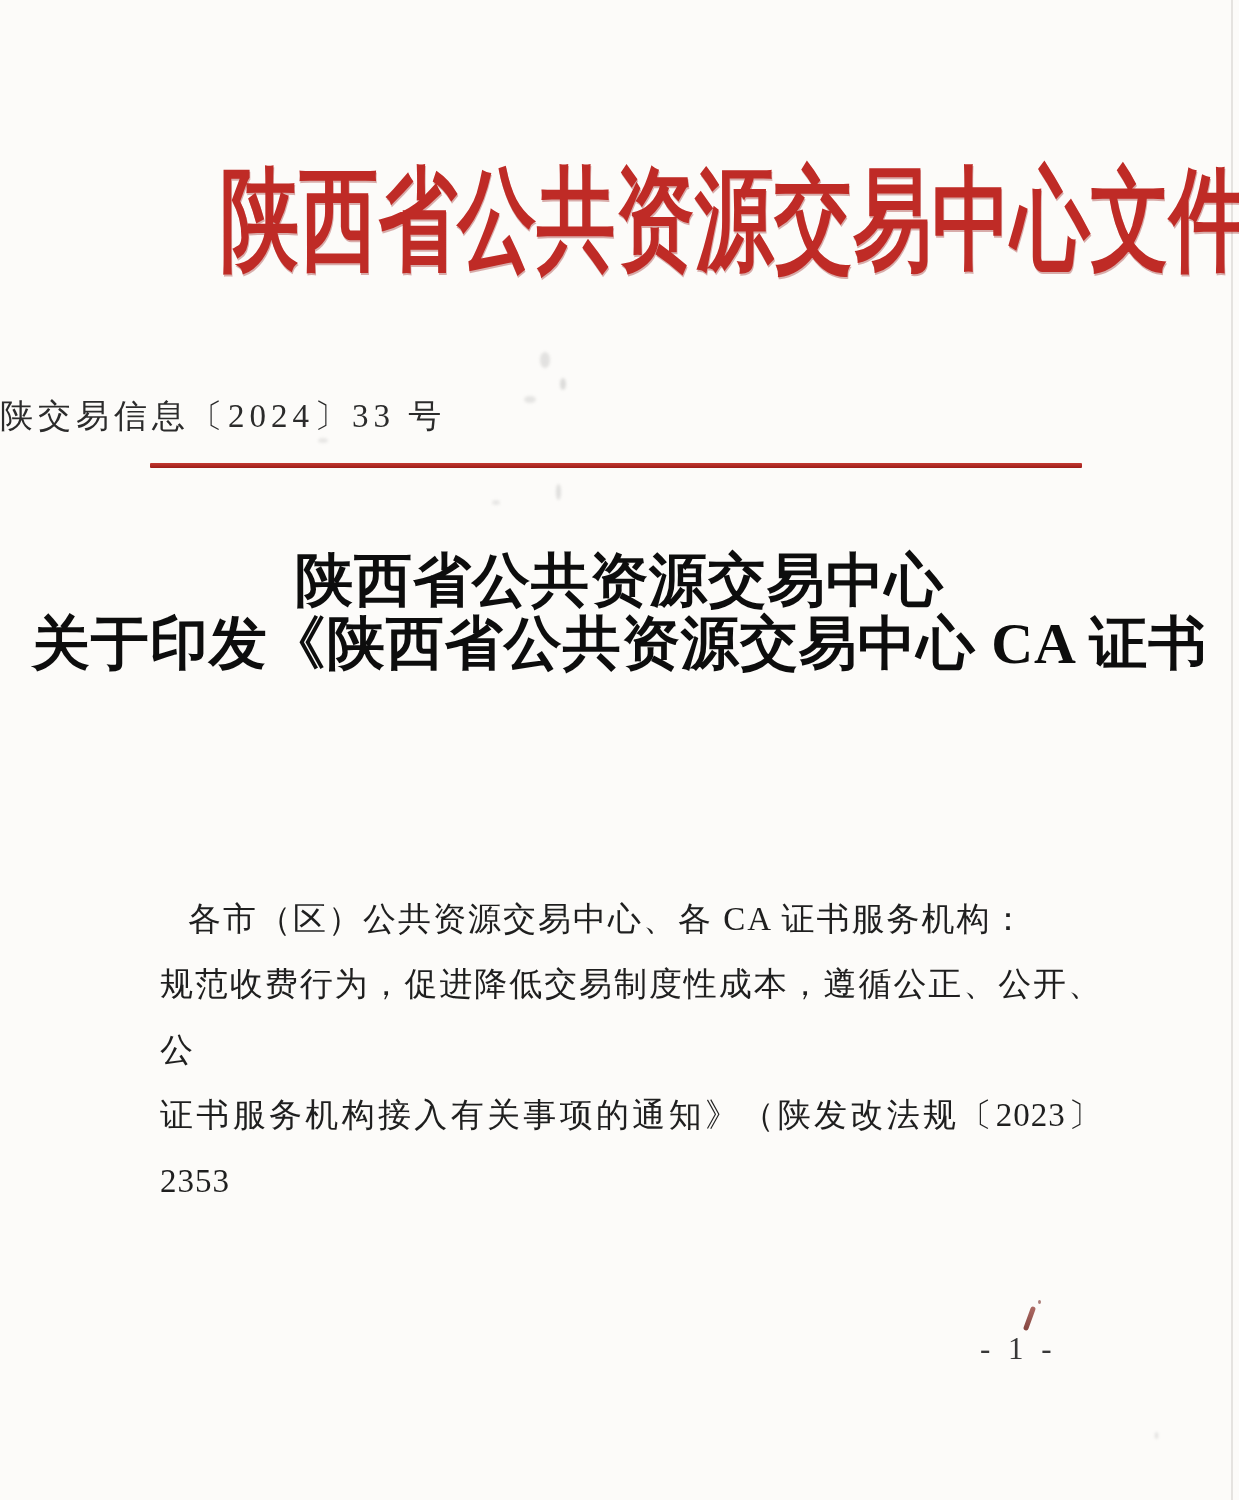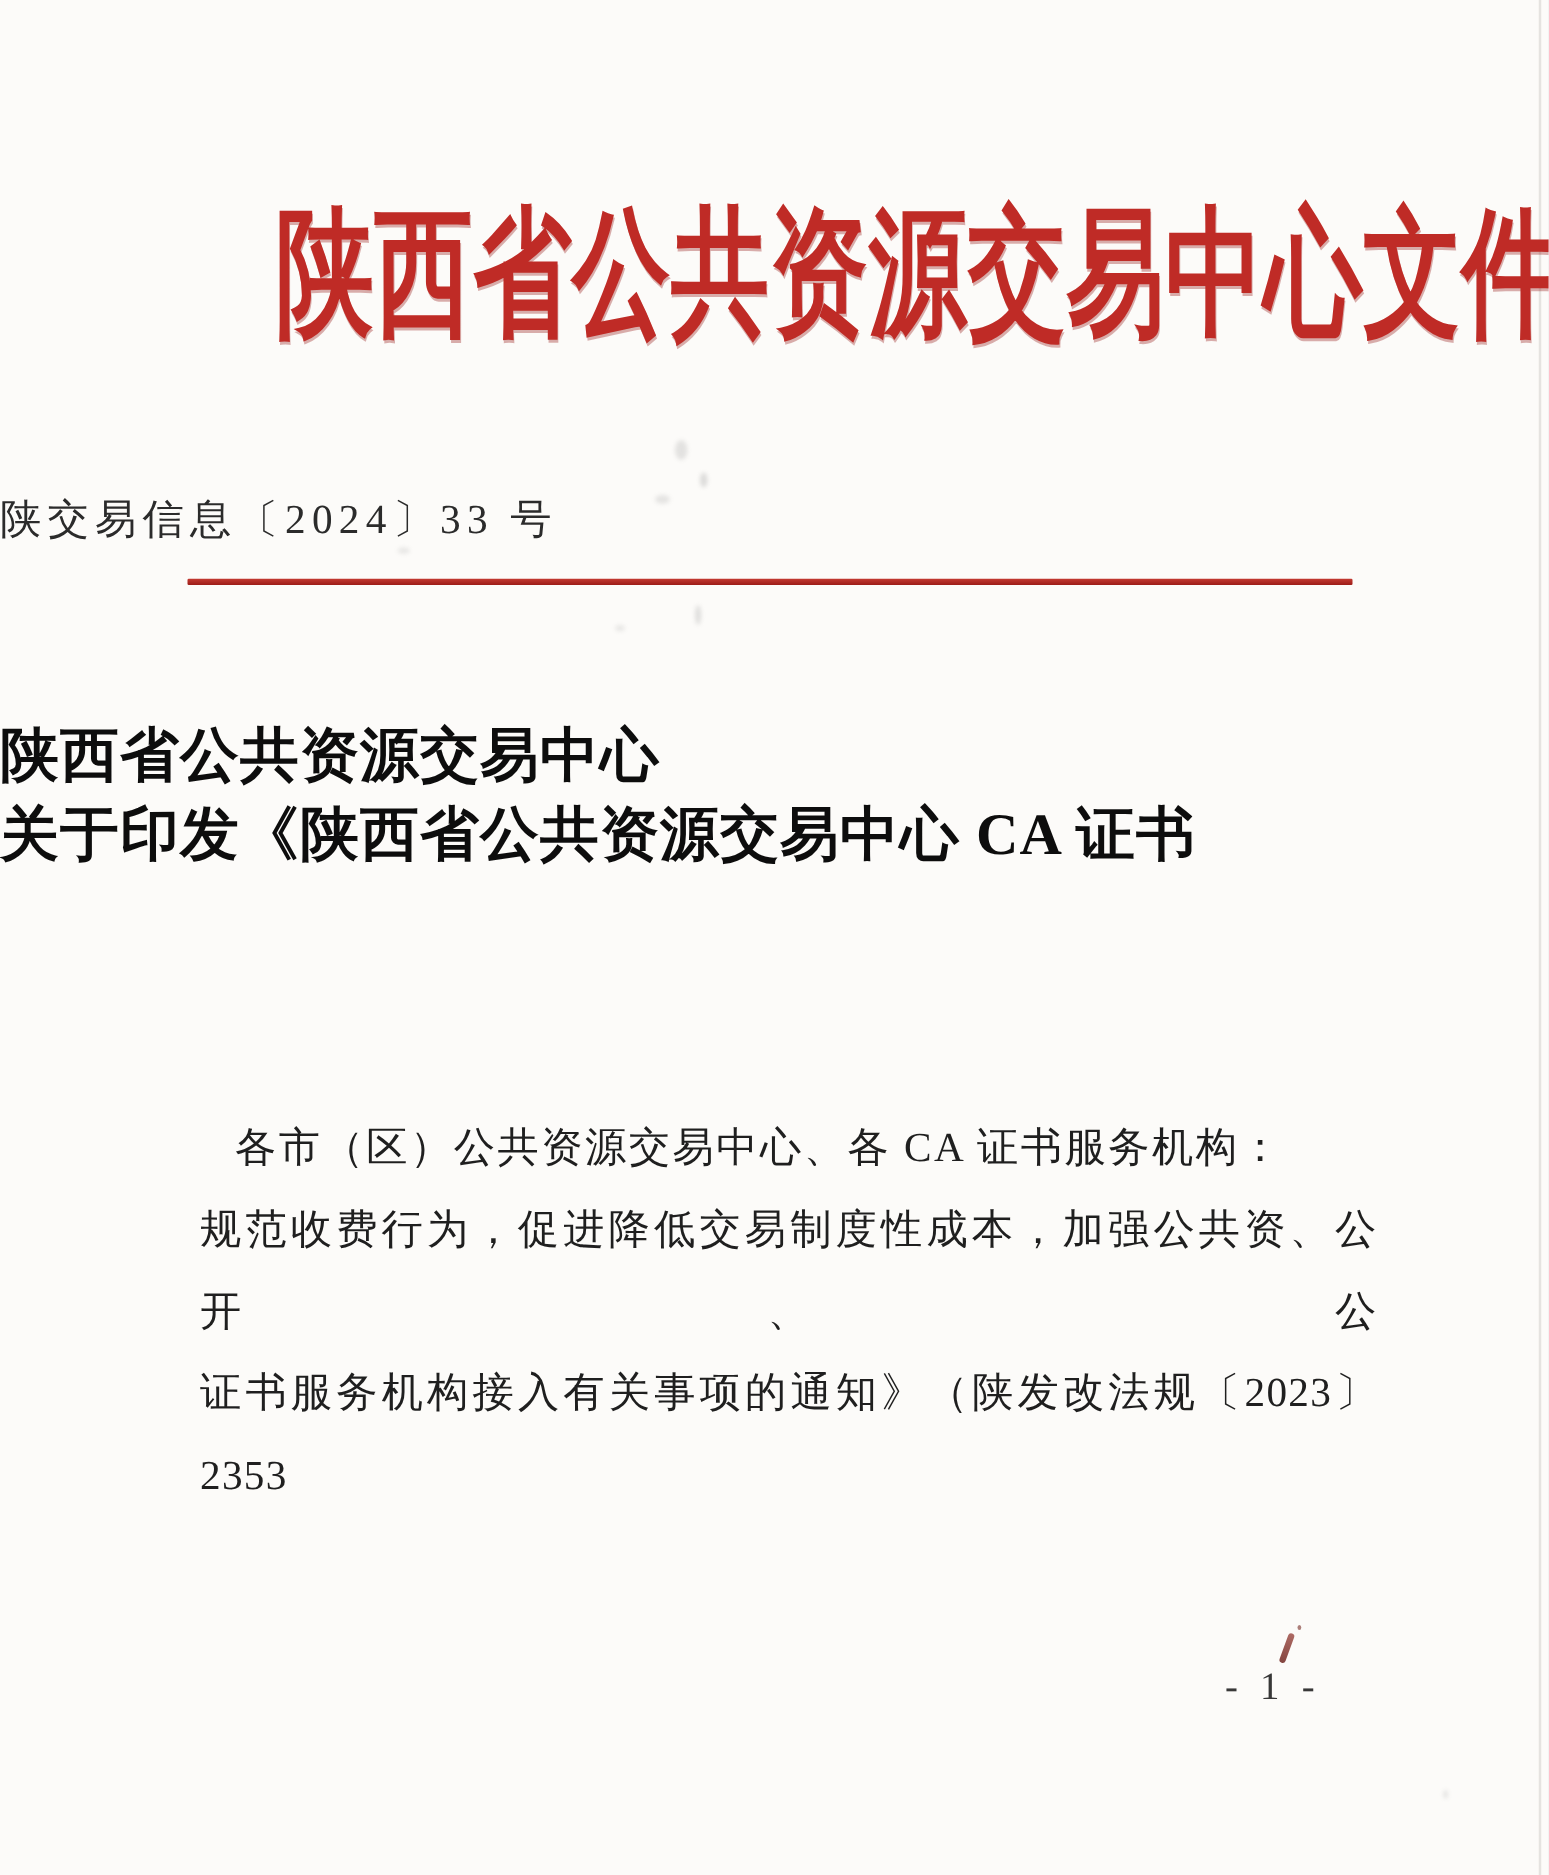--- a/index.html
+++ b/index.html
@@ -61,26 +61,27 @@
     left: 150px;
     top: 463px;
     width: 932px;
     height: 5px;
     background: linear-gradient(to bottom, #c43a32, #9c1c18);
     border-radius: 1px;
   }
   
   .doc-title {
     position: absolute;
-    top: 574px;
+    top: 549px;
     left: 0;
     width: 100%;
+    text-align: center;
     font-weight: bold;
     color: #0d0d0d;
-    font-size: 47px;
+    font-size: 58px;
     line-height: 63px;
     letter-spacing: 1px;
   }
   
   .body-block {
     position: absolute;
     left: 160px;
     top: 886px;
     width: 942px;
     color: #1f1f1f;
@@ -163,21 +164,21 @@
 
   <div class="red-divider"></div>
 
   <div class="doc-title">
     <div>陕西省公共资源交易中心</div>
     <div>关于印发《陕西省公共资源交易中心 CA 证书</div>
   </div>
 
   <div class="body-block">
     <div class="salutation">各市（区）公共资源交易中心、各 CA 证书服务机构：</div>
-    <div class="p-line">规范收费行为，促进降低交易制度性成本，加强公共资、公开、公</div>
+    <div class="p-line">规范收费行为，促进降低交易制度性成本，遵循公正、公开、公</div>
     <div class="p-line">证书服务机构接入有关事项的通知》（陕发改法规〔2023〕2353</div>
 
   </div>
 
   <div class="page-number">- 1 -</div>
 
   <div class="pen-mark"></div>
   <div class="pen-mark-tip"></div>
 
   <div class="smudge s1"></div>

